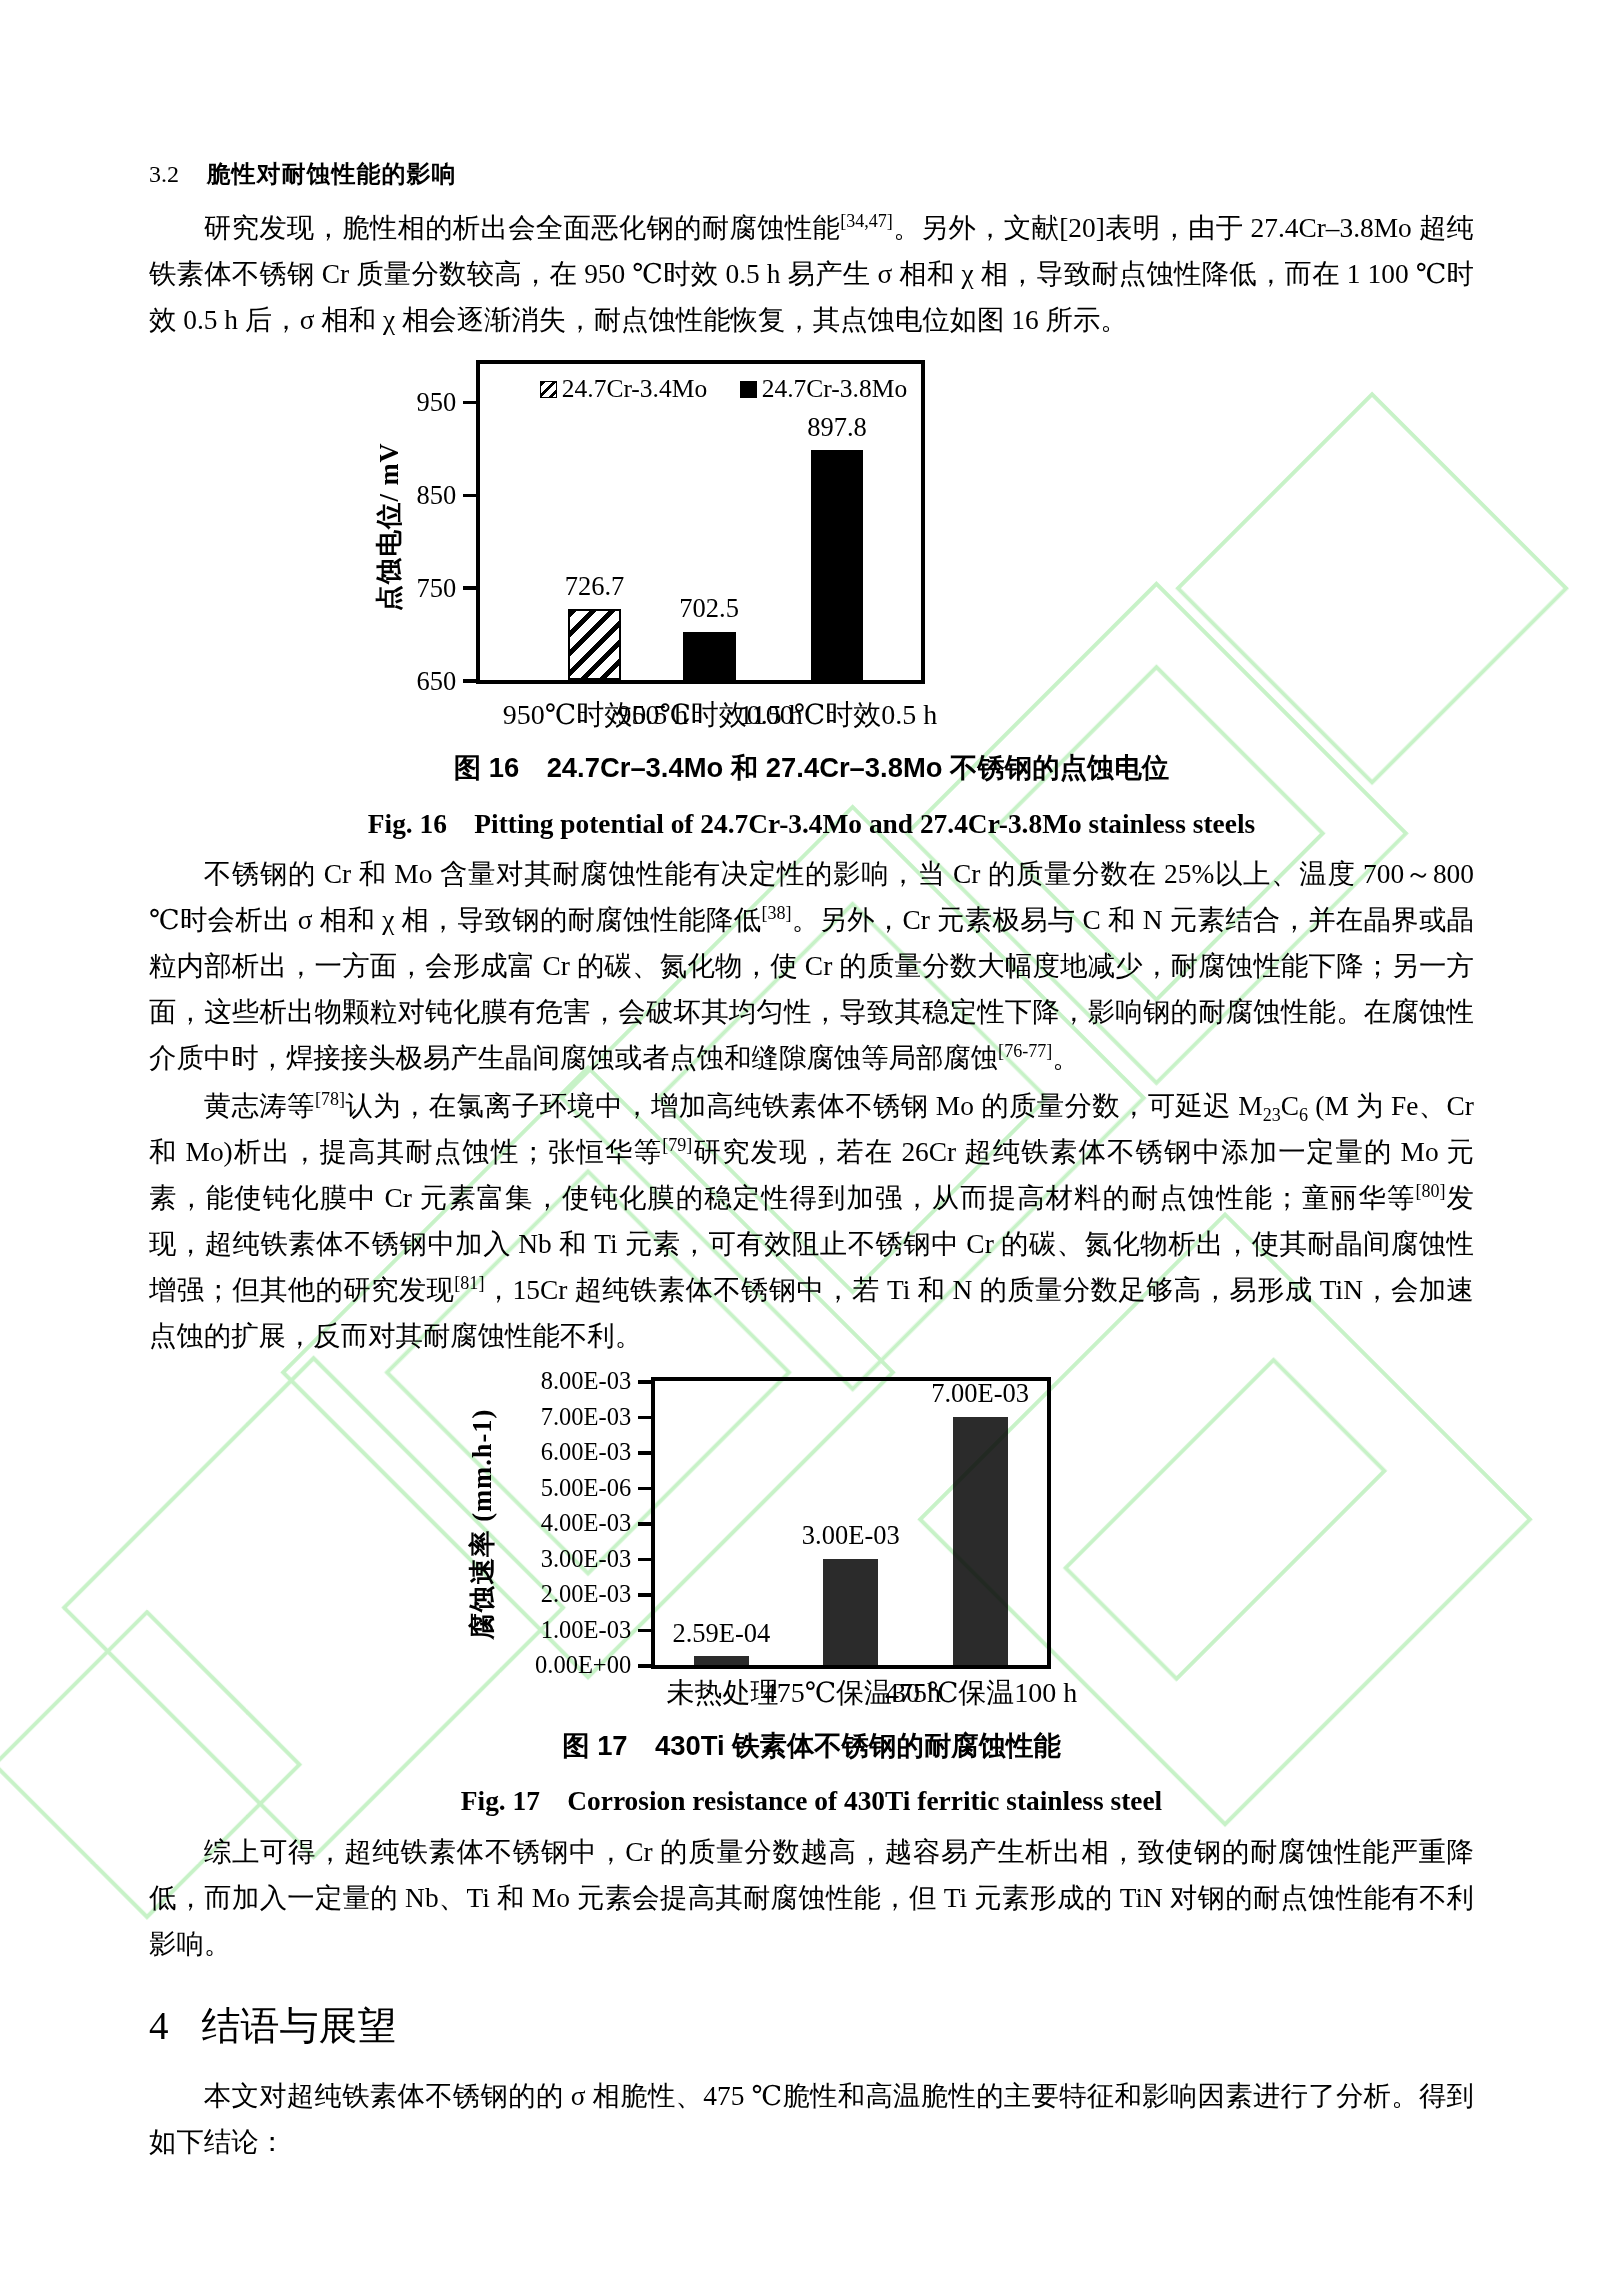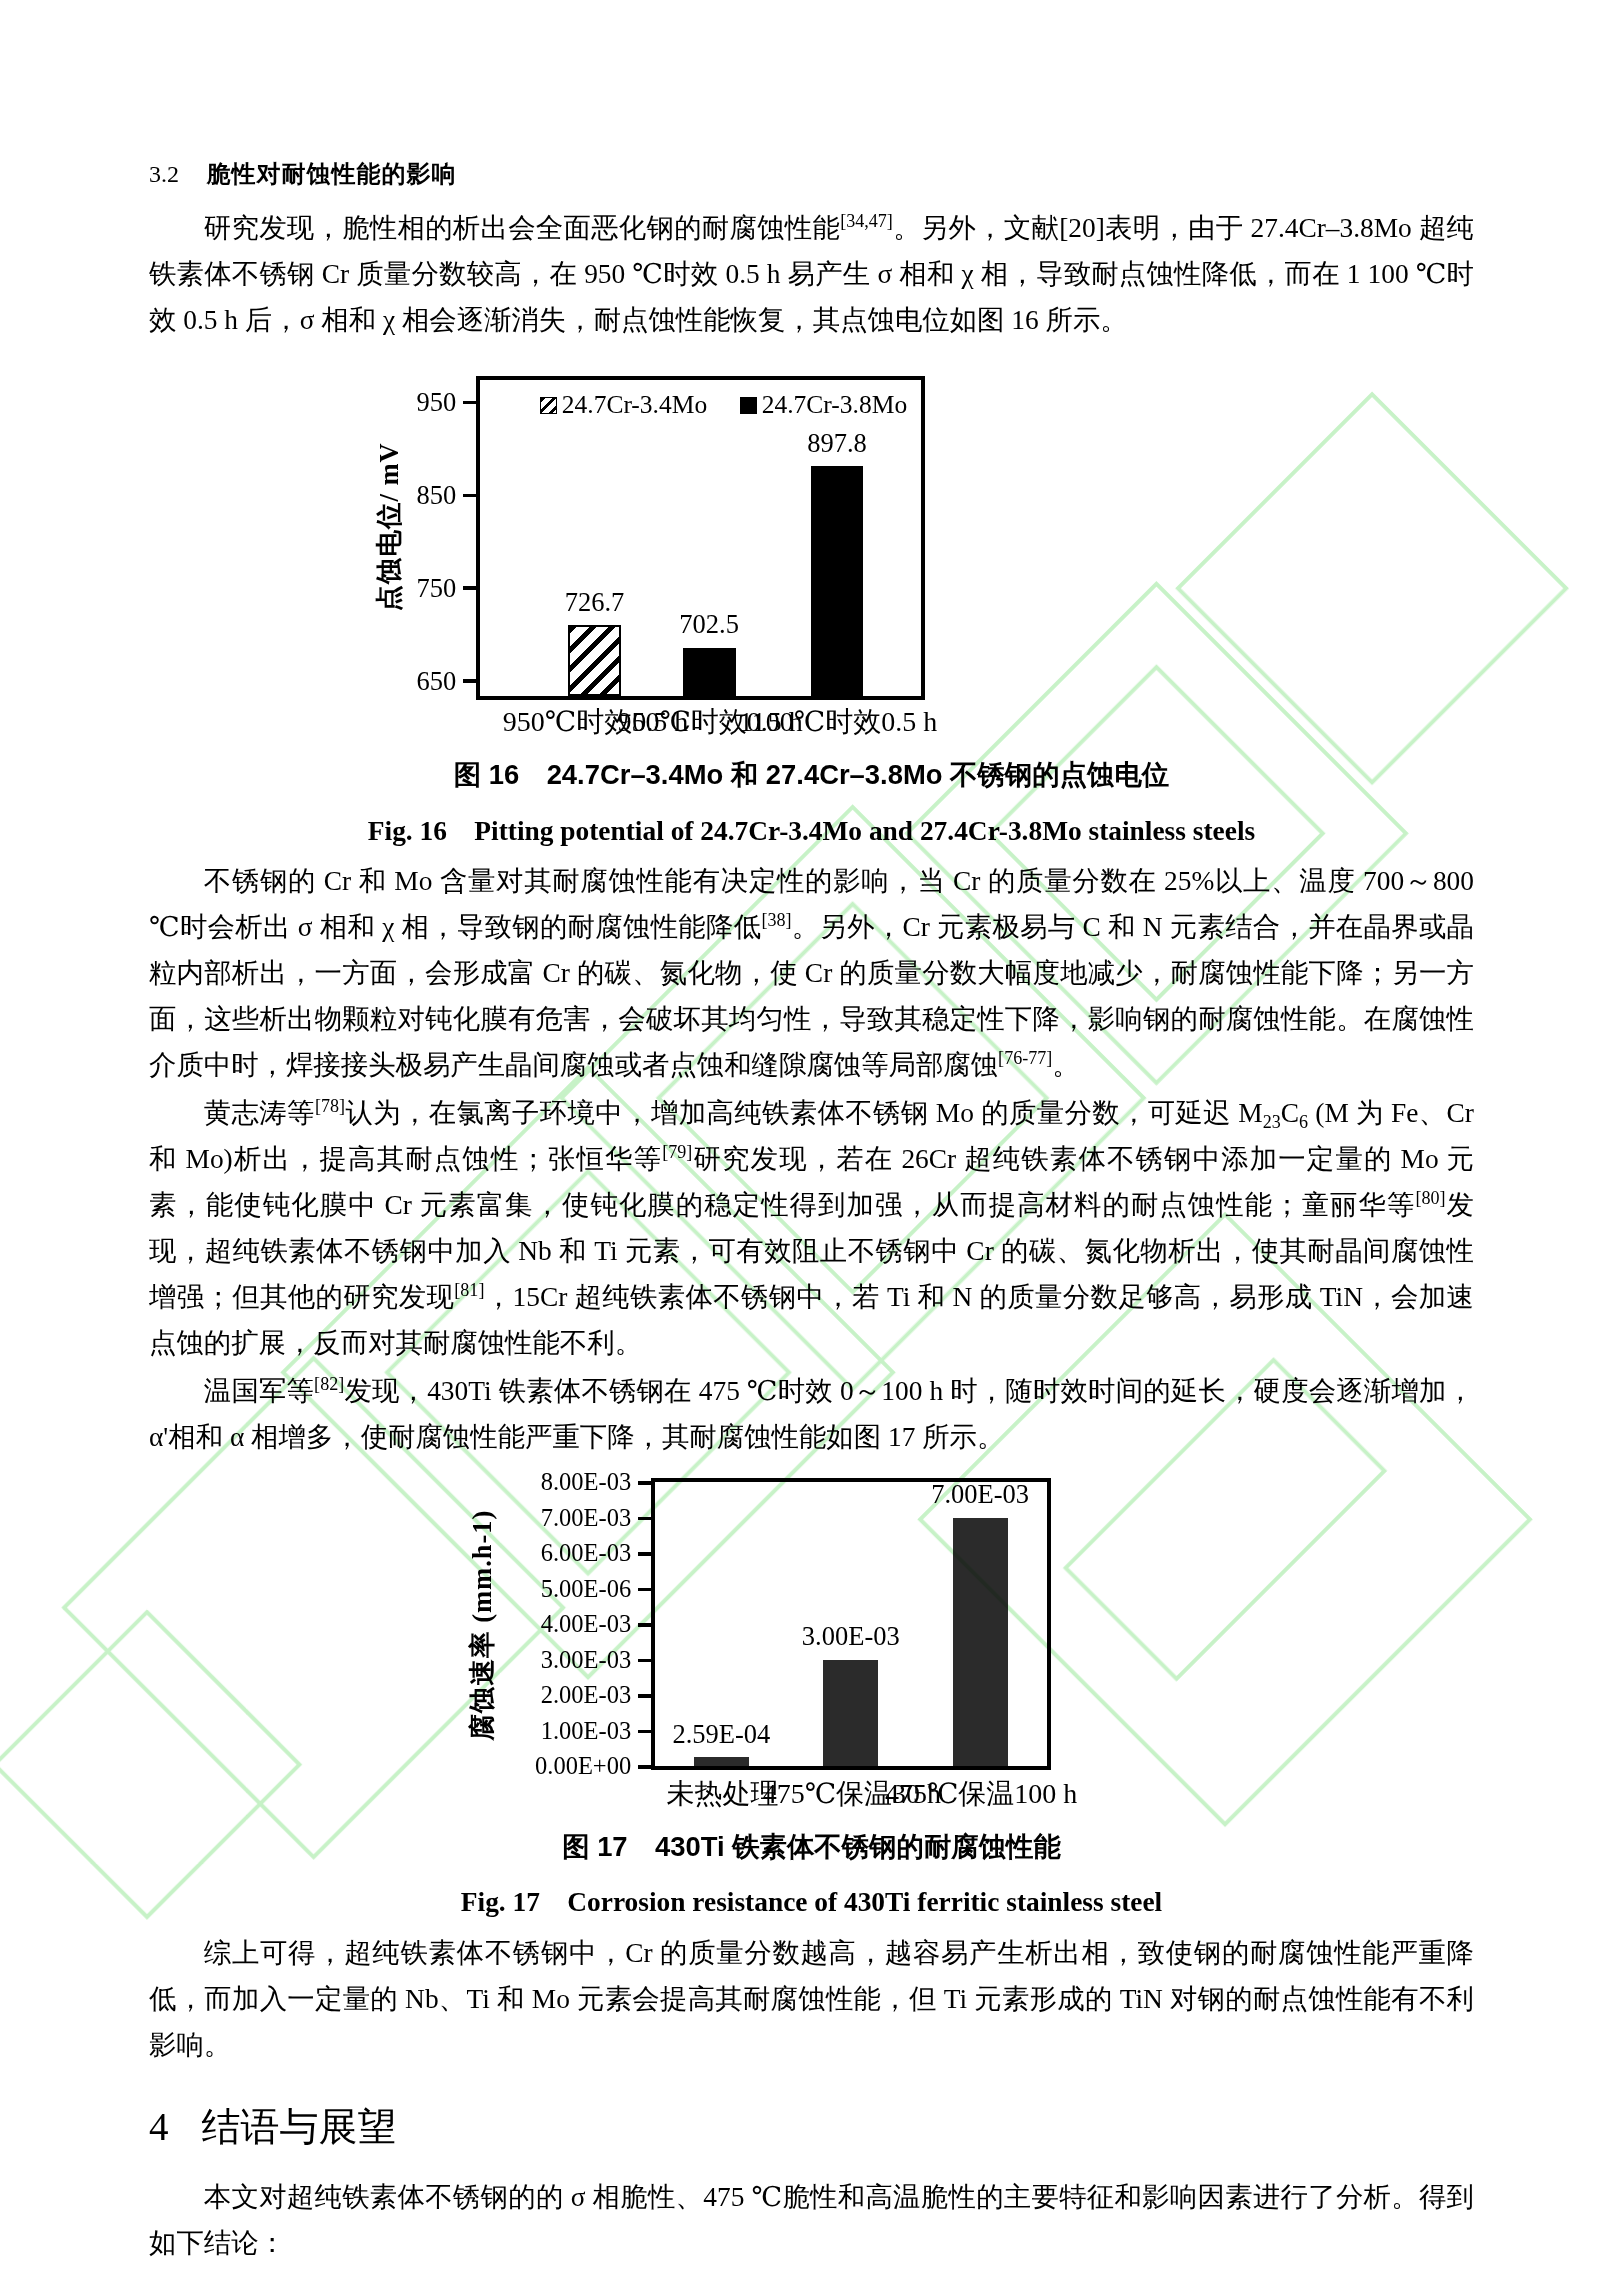--- a/index.html
+++ b/index.html
@@ -64,21 +64,21 @@
     font-size:26.5px;font-weight:bold;letter-spacing:1px;
   }
   .yticks{position:relative;}
   .fig16 .yticks{width:65px;height:316px;margin-top:4.9px;}
   .fig17 .yticks{width:147px;height:284px;margin-top:4.9px;}
   .plot{
     position:relative;
     border:4.9px solid #000;
     background:#fff;
   }
-  .fig16 .plot{width:441px;height:316px;margin-top:16px;}
+  .fig16 .plot{width:441px;height:316px;}
   .fig17 .plot{width:392px;height:284px;}
   .ytick-label{
     position:absolute;right:19.6px;
     transform:translateY(50%);
     font-size:26.5px;line-height:1;white-space:nowrap;
   }
   .fig17 .ytick-label{font-size:24.5px;}
   .ytick-mark{
     position:absolute;right:0;
     width:12.7px;height:3.9px;background:#000;
@@ -207,21 +207,20 @@
           <div class="xlabel" style="left: 81%;">1100℃时效0.5 h</div>
         </div>
       <figcaption class="cap-cn">图 16　24.7Cr–3.4Mo 和 27.4Cr–3.8Mo 不锈钢的点蚀电位</figcaption>
       <figcaption class="cap-en">Fig. 16　Pitting potential of 24.7Cr-3.4Mo and 27.4Cr-3.8Mo stainless steels</figcaption>
     </figure>
 
     <p class="para"><span>不锈钢的 Cr 和 Mo 含量对其耐腐蚀性能有决定性的影响，当 Cr 的质量分数在 25%以上、温度 700～800 ℃时会析出 σ 相和 χ 相，导致钢的耐腐蚀性能降低</span><sup>[38]</sup><span>。另外，Cr 元素极易与 C 和 N 元素结合，并在晶界或晶粒内部析出，一方面，会形成富 Cr 的碳、氮化物，使 Cr 的质量分数大幅度地减少，耐腐蚀性能下降；另一方面，这些析出物颗粒对钝化膜有危害，会破坏其均匀性，导致其稳定性下降，影响钢的耐腐蚀性能。在腐蚀性介质中时，焊接接头极易产生晶间腐蚀或者点蚀和缝隙腐蚀等局部腐蚀</span><sup>[76-77]</sup><span>。</span></p>
 
     <p class="para"><span>黄志涛等</span><sup>[78]</sup><span>认为，在氯离子环境中，增加高纯铁素体不锈钢 Mo 的质量分数，可延迟 M</span><sub>23</sub><span>C</span><sub>6</sub><span> (M 为 Fe、Cr 和 Mo)析出，提高其耐点蚀性；张恒华等</span><sup>[79]</sup><span>研究发现，若在 26Cr 超纯铁素体不锈钢中添加一定量的 Mo 元素，能使钝化膜中 Cr 元素富集，使钝化膜的稳定性得到加强，从而提高材料的耐点蚀性能；童丽华等</span><sup>[80]</sup><span>发现，超纯铁素体不锈钢中加入 Nb 和 Ti 元素，可有效阻止不锈钢中 Cr 的碳、氮化物析出，使其耐晶间腐蚀性增强；但其他的研究发现</span><sup>[81]</sup><span>，15Cr 超纯铁素体不锈钢中，若 Ti 和 N 的质量分数足够高，易形成 TiN，会加速点蚀的扩展，反而对其耐腐蚀性能不利。</span></p>
 
-    <p class="para"><span>温国军等</span><sup>[82]</sup><span>发现，430Ti 铁素体不锈钢在 475 ℃时效 0～100 h 时，随时效时间的延长，硬度会逐渐增加，α'相和 α 相增多，使耐腐蚀性能严重下降，其耐腐蚀性能如图 17 所示。</span></p>
 
     <figure class="fig fig17">
       <div class="chart-row">
         <div class="ylabel">
           <span>腐蚀速率 (mm.h-1)</span>
         </div>
         <div class="yticks">
             <div class="ytick-label" style="bottom: 0%;">0.00E+00</div>
             <div class="ytick-mark" style="bottom: calc(0% - 2px);"></div>
             <div class="ytick-label" style="bottom: 12.5%;">1.00E-03</div>

